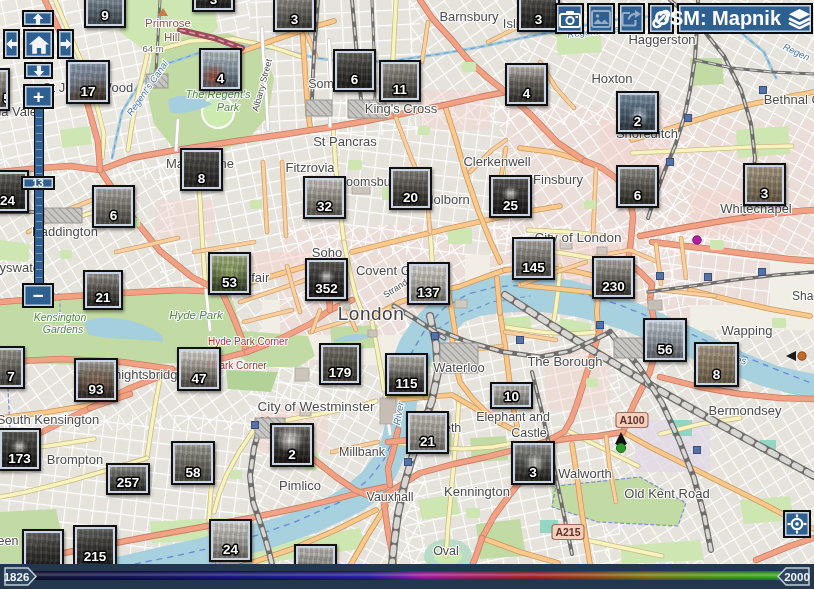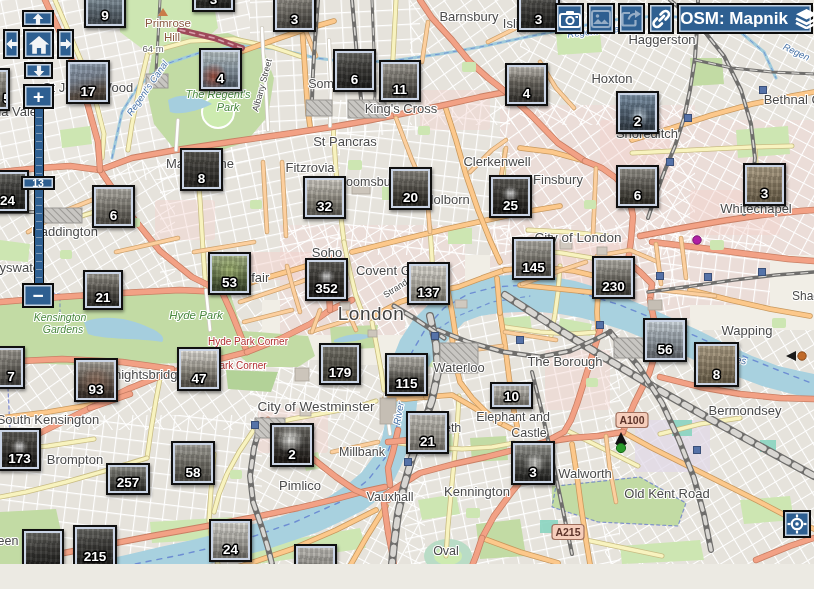--- a/index.html
+++ b/index.html
@@ -8,21 +8,21 @@
 .mk .ph{width:100%;height:100%;position:relative}
 .mk .ph::after{content:"";position:absolute;inset:0;background:
  repeating-linear-gradient(93deg,rgba(255,255,255,.045) 0 2px,rgba(0,0,0,.1) 2px 5px),
  repeating-linear-gradient(4deg,rgba(255,255,255,.04) 0 3px,rgba(0,0,0,.08) 3px 7px)}
 .mk .n{position:absolute}
 .btn{position:absolute;background:#2e5f91;border:2px solid #0c0c0c;box-shadow:inset 0 0 0 1.5px rgba(225,232,240,.85);
   display:flex;align-items:center;justify-content:center;color:#fff}
 .btn .ic{display:flex;align-items:center;justify-content:center}
 .zt{font-size:19px;font-weight:bold;line-height:1}
 .zh{font-size:10.5px;font-weight:bold;z-index:5}
-.osm{font-size:17px;white-space:nowrap;font-weight:bold;justify-content:center;padding-left:8px}
+.osm{font-size:20px;white-space:nowrap;font-weight:bold;justify-content:flex-end;padding-left:8px}
 .osm .lic{margin-left:7px;display:flex}
 .track{position:absolute;background:#2e5f91;border:1.5px solid #0c0c0c;z-index:1}
 .tick{position:absolute;left:1px;right:1px;height:1.2px;background:#7d98b5}
 #attrib{position:absolute;right:0;top:548px;height:16px;background:rgba(255,255,255,.72);font-size:11px;color:#333;
   padding:2px 4px 0 6px;white-space:nowrap}
 #attrib a{color:#0078a8;text-decoration:none}
 #bar{position:absolute;left:0;top:564px;width:814px;height:25px;background:#22374e}
 #grad{position:absolute;left:32px;right:30px;top:7px;height:9px;border-radius:4px}
 #gradshine{position:absolute;left:32px;right:30px;top:7px;height:9px;border-radius:4px;
   background:linear-gradient(180deg,rgba(0,0,10,.35) 0%,rgba(255,255,255,.25) 45%,rgba(255,255,255,.05) 60%,rgba(0,0,10,.35) 100%)}
@@ -921,13 +921,25 @@
             <path d="M10 0.5 V3.5"></path>
             <path d="M10 16.5 V19.5"></path>
             <path d="M0.5 10 H3.5"></path>
             <path d="M16.5 10 H19.5"></path>
           </g>
         </svg>
       </span>
     </div>
 
 
+<div id="bar">
+  <div id="grad" style="background:linear-gradient(90deg,#0c102e 0%,#0c0c52 12%,#12128a 32%,#2317a8 45%,#6a16a8 49%,#a315a2 52%,#a31a6a 58%,#a52020 67%,#964a16 75%,#7e7a10 82%,#4a9a14 91%,#2fae1e 100%)"></div>
+  <div id="gradshine"></div>
+  <svg width="34" height="19" style="position:absolute;left:4px;top:3px">
+    <polygon points="1,1 24,1 32,9.5 24,18 1,18" fill="#2b4560" stroke="#c3ced6" stroke-width="1.5"></polygon>
+    <text x="12.5" y="13.5" text-anchor="middle" font-size="11.5" font-weight="bold" fill="#f2f5f8" font-family="Liberation Sans,sans-serif">1826</text>
+  </svg>
+  <svg width="34" height="19" style="position:absolute;right:4px;top:3px">
+    <polygon points="33,1 10,1 2,9.5 10,18 33,18" fill="#2b4560" stroke="#c3ced6" stroke-width="1.5"></polygon>
+    <text x="21" y="13.5" text-anchor="middle" font-size="11.5" font-weight="bold" fill="#f2f5f8" font-family="Liberation Sans,sans-serif">2000</text>
+  </svg>
+</div>
 
 </div>
 </body></html>

